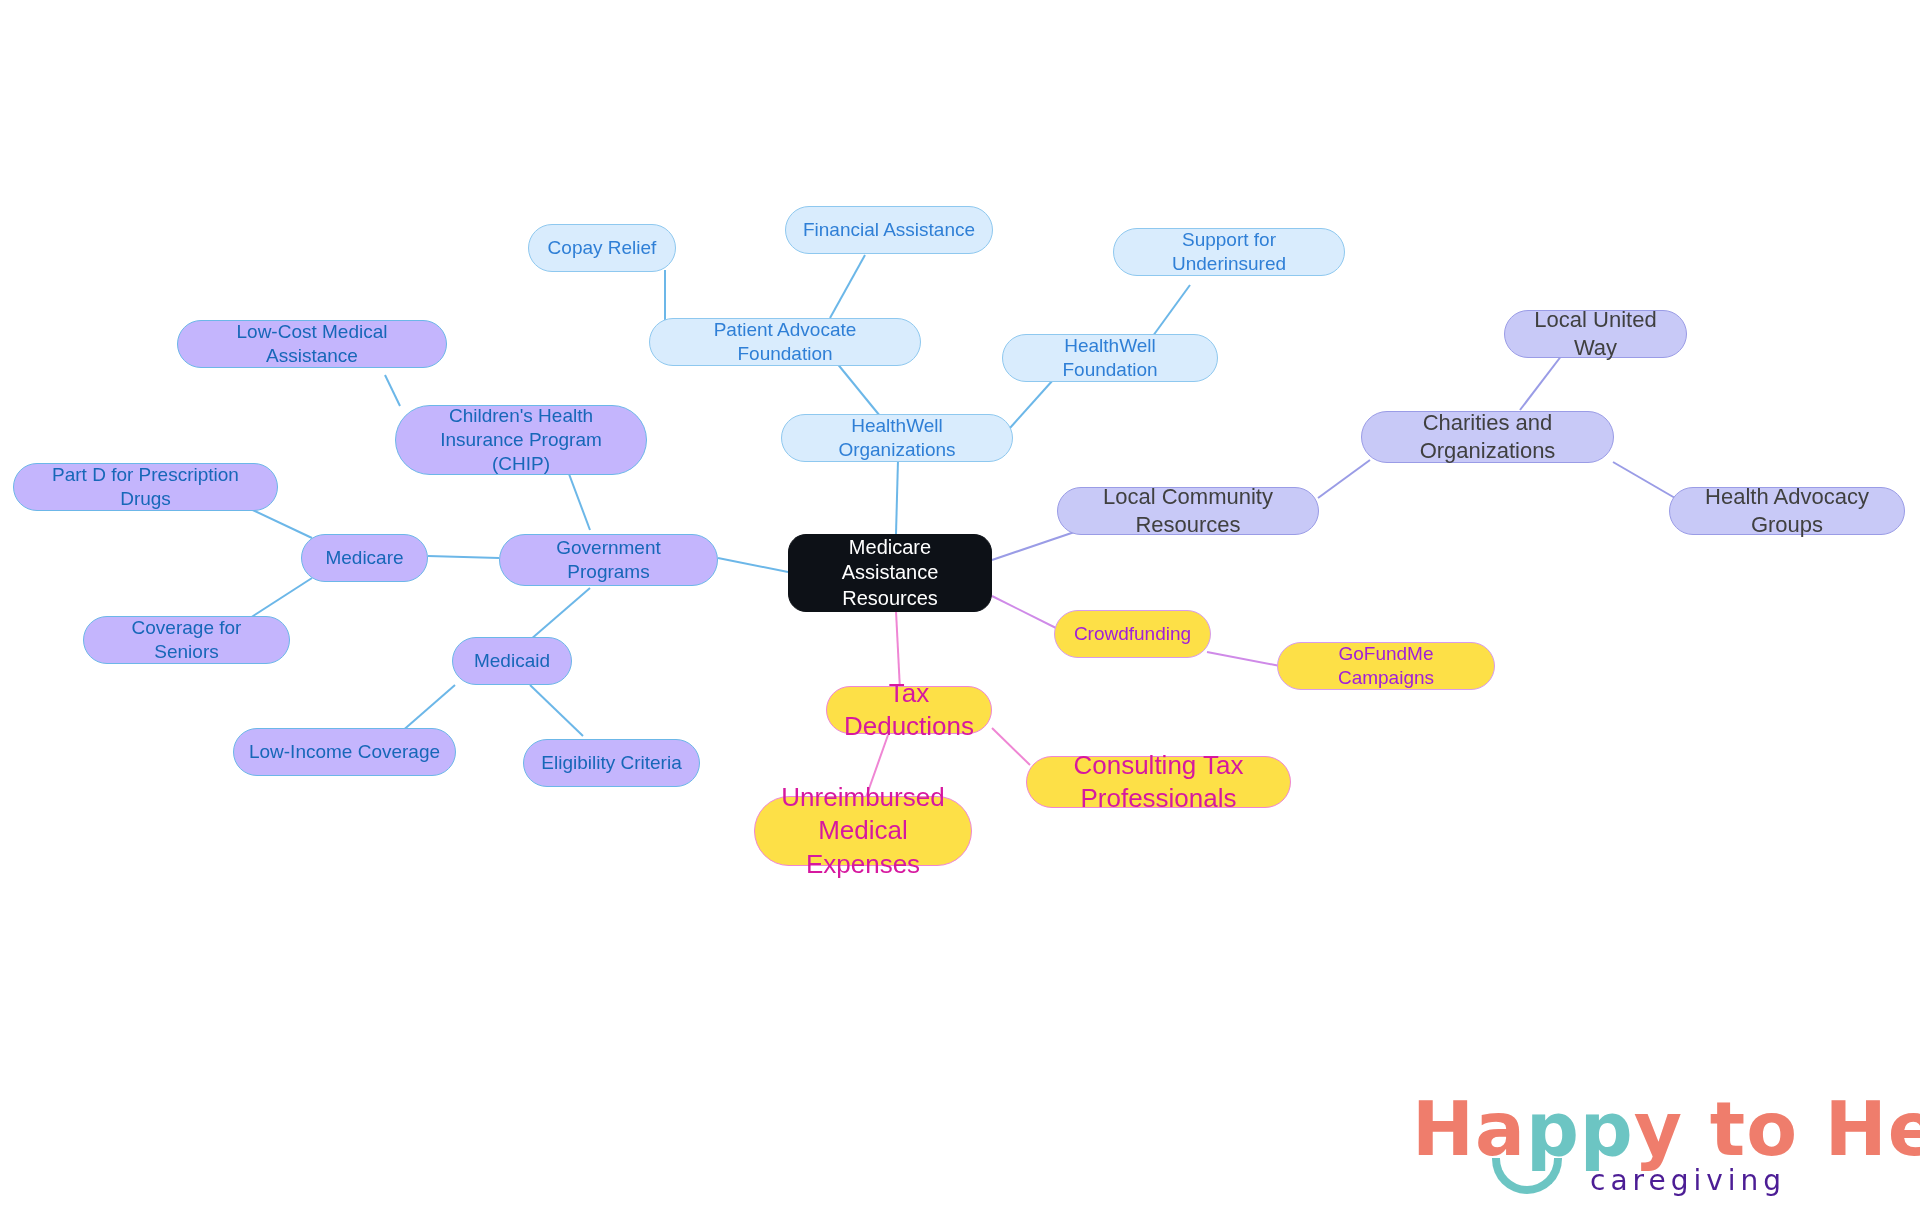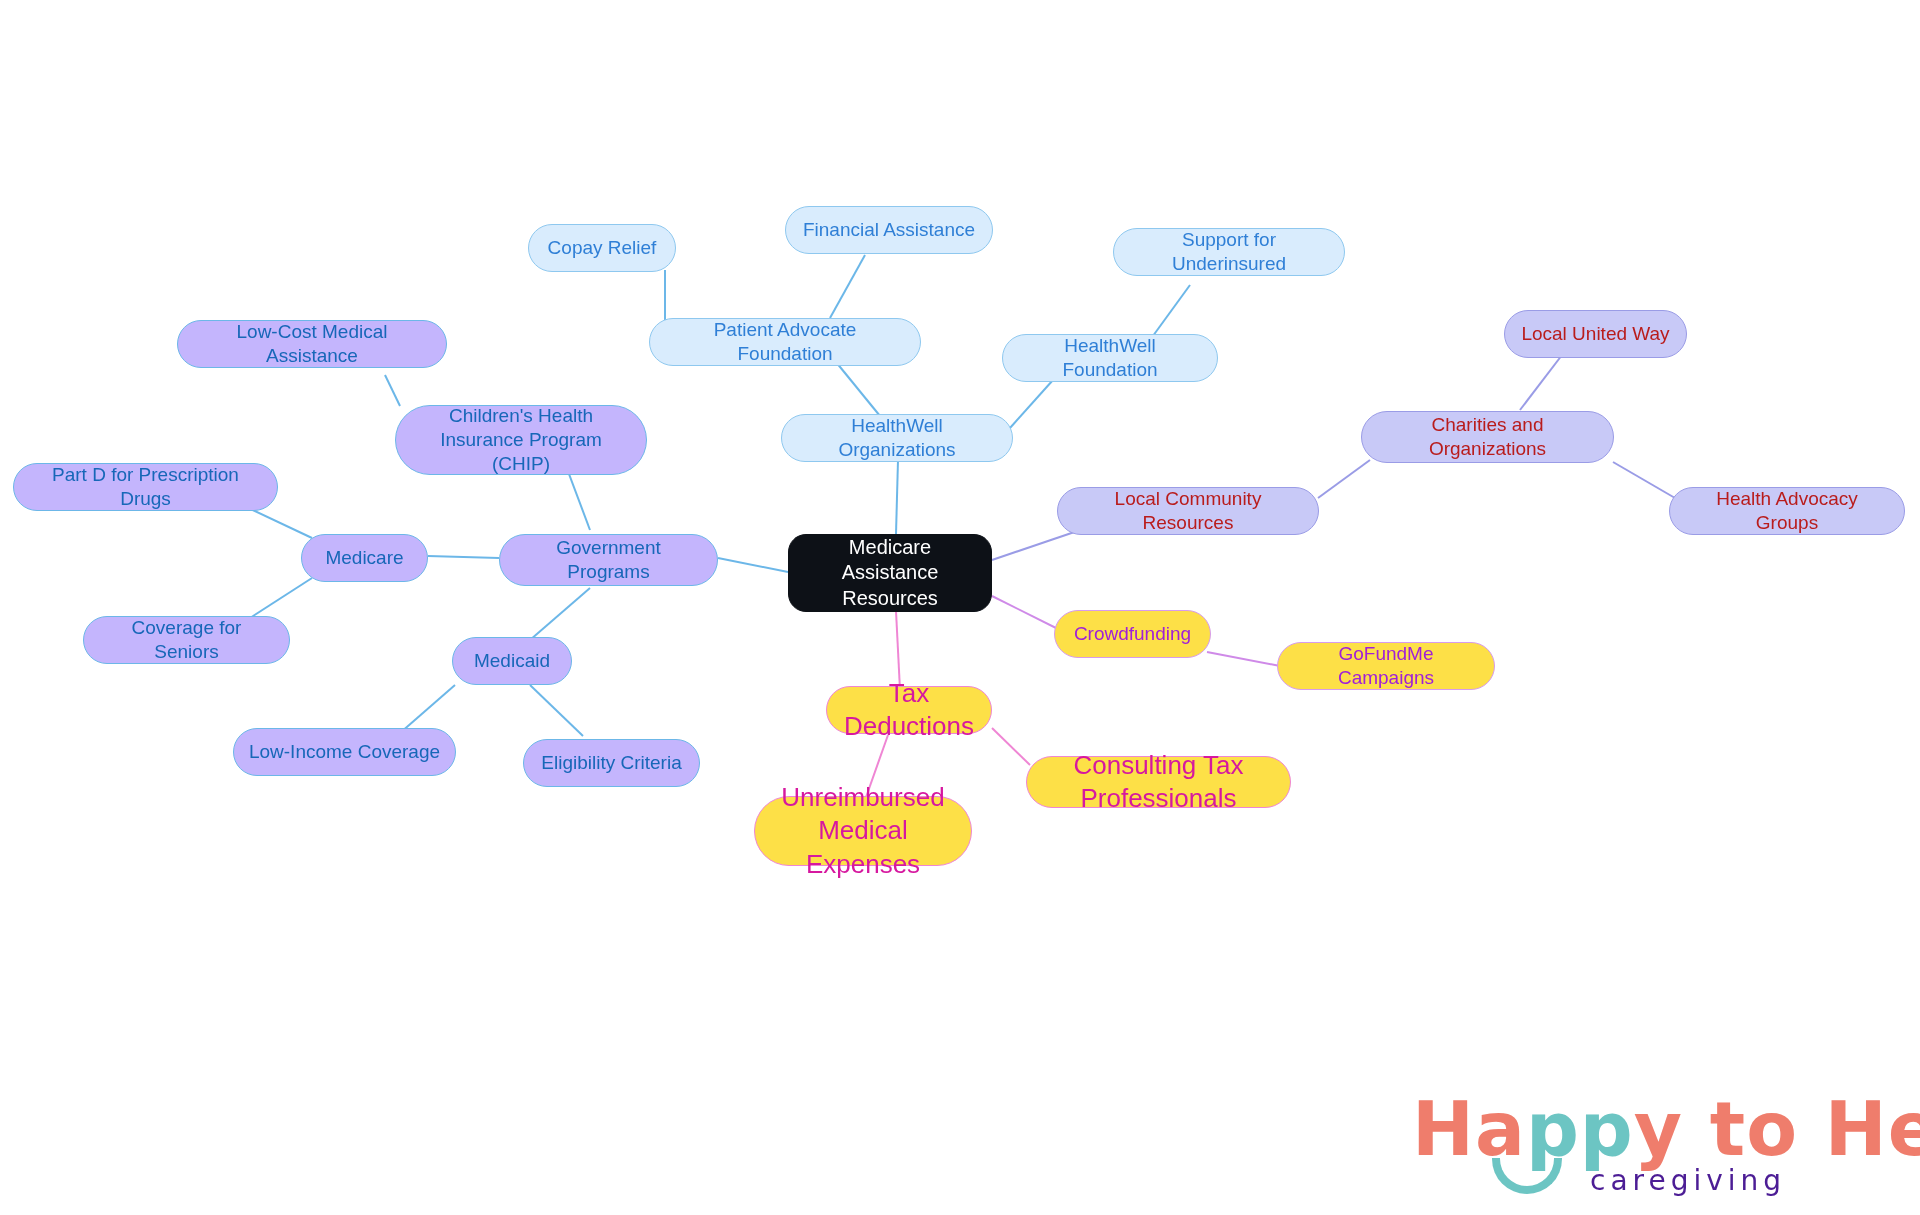--- a/index.html
+++ b/index.html
@@ -65,22 +65,22 @@
     background: #d9ecfd;
     border-color: #8ec8ef;
     color: #2f7fd6;
     font-size: 19px;
   }
 
   
   .n-purple {
     background: #c8c9f7;
     border-color: #9a9ce6;
-    color: #b91c1c;
-    font-size: 19px;
+    color: #404040;
+    font-size: 22px;
   }
 
   
   .n-orchid {
     background: #fde047;
     border-color: #d79cec;
     color: #a020d8;
     font-size: 19px;
   }
 

